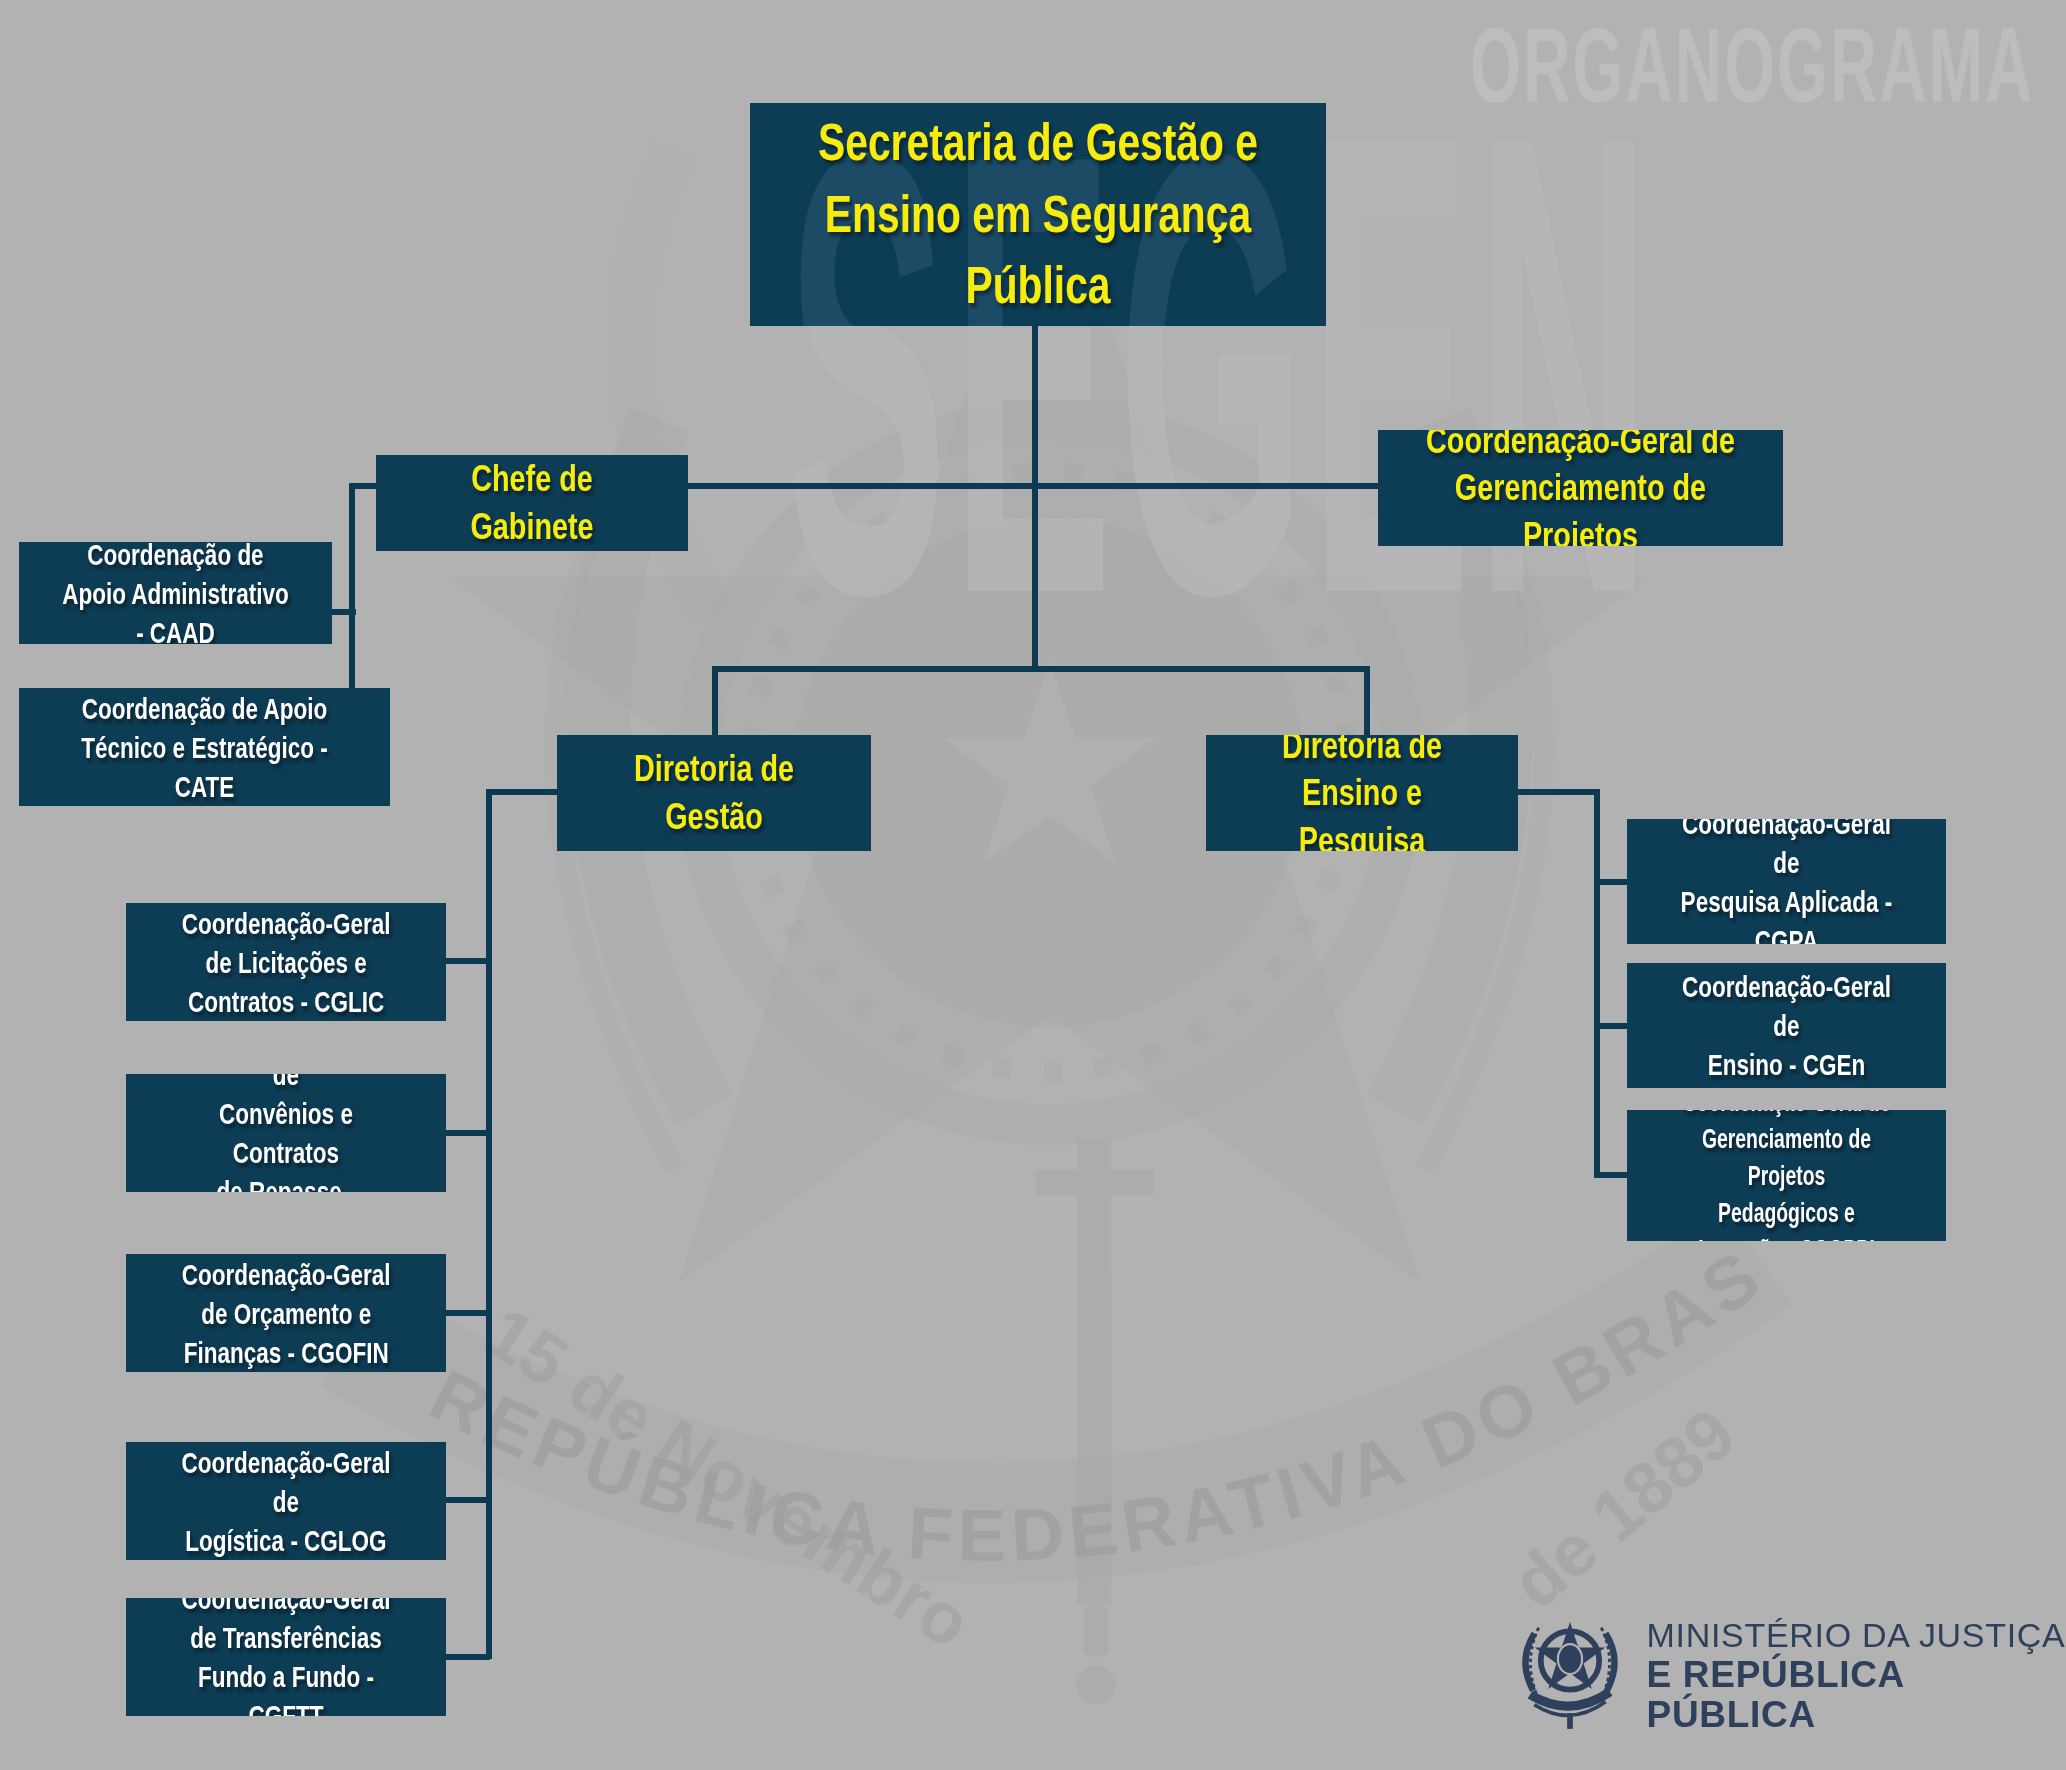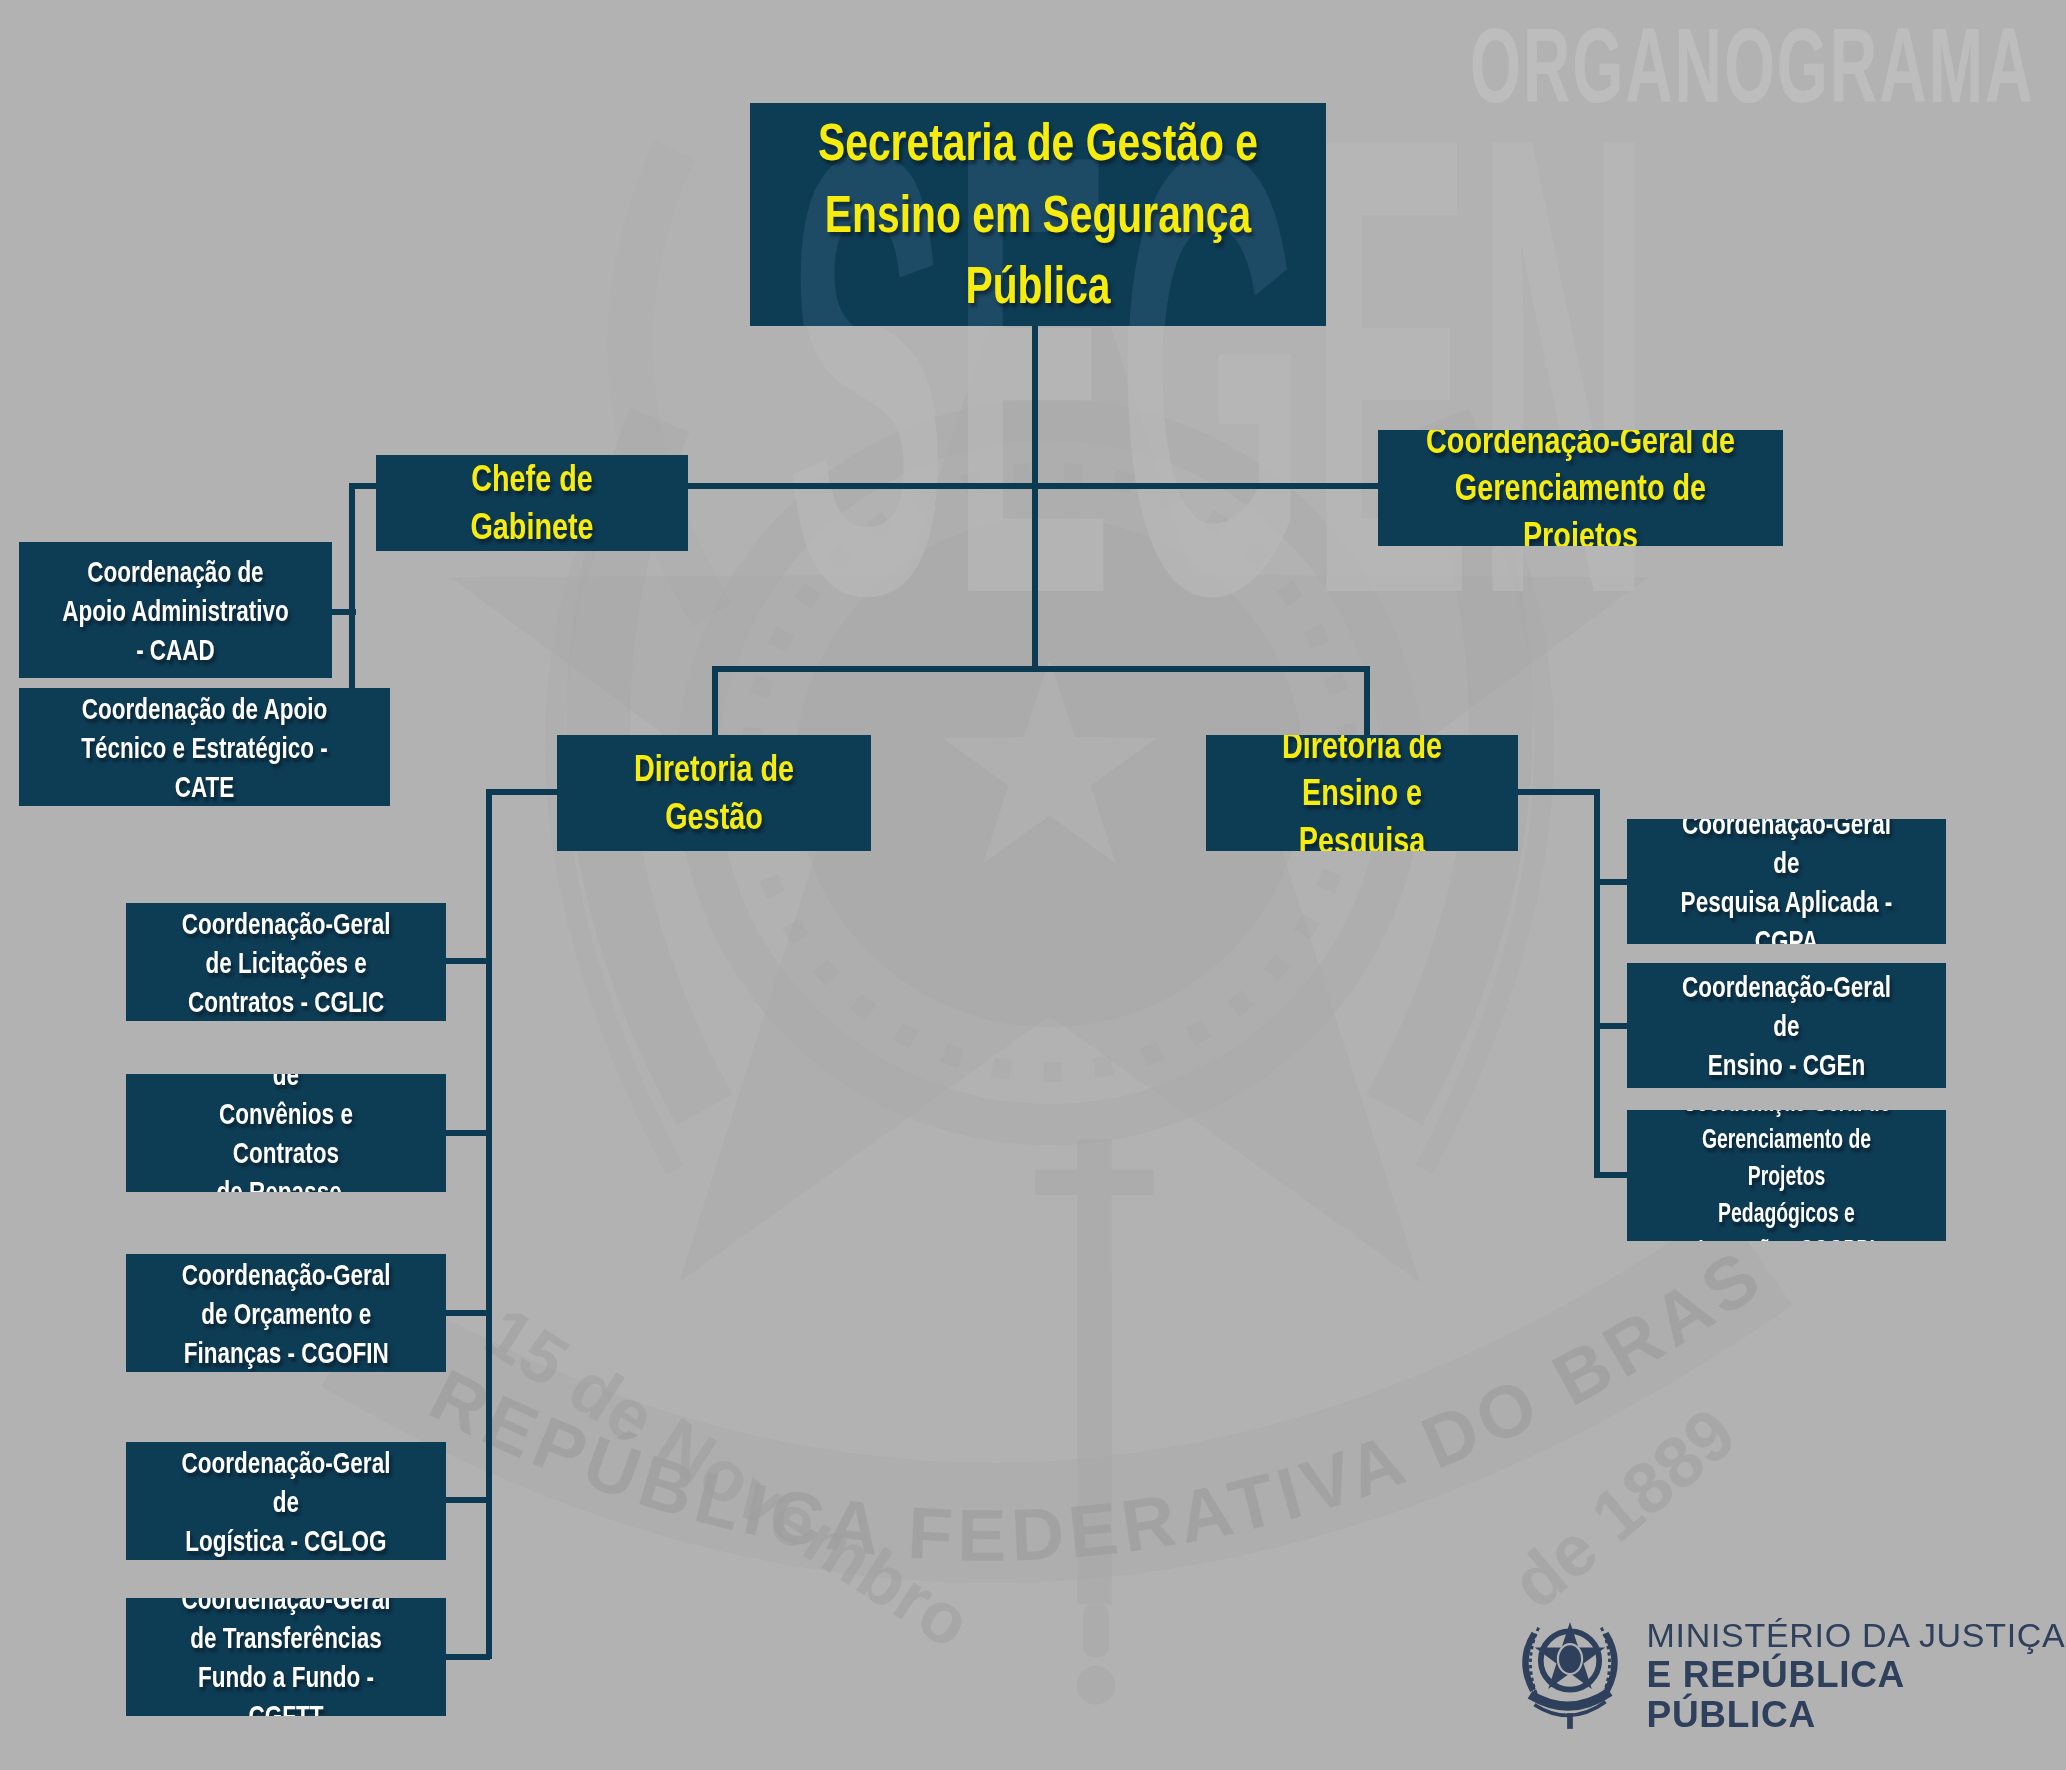--- a/index.html
+++ b/index.html
@@ -106,21 +106,21 @@
   <div class="node yellow" style="left:376px;top:455px;width:312px;height:96px;">
     <div class="txt">Chefe de
 Gabinete</div>
   </div>
 
   <div class="node yellow" style="left:1378px;top:430px;width:405px;height:116px;">
     <div class="txt">Coordenação-Geral de
 Gerenciamento de Projetos</div>
   </div>
 
-  <div class="node white" style="left:19px;top:542px;width:313px;height:136px;">
+  <div class="node white" style="left:19px;top:542px;width:313px;height:102px;">
     <div class="txt">Coordenação de
 Apoio Administrativo - CAAD</div>
   </div>
 
   <div class="node white" style="left:19px;top:688px;width:371px;height:118px;">
     <div class="txt">Coordenação de Apoio
 Técnico e Estratégico - CATE</div>
   </div>
 
   <div class="node yellow" style="left:557px;top:735px;width:314px;height:116px;">

